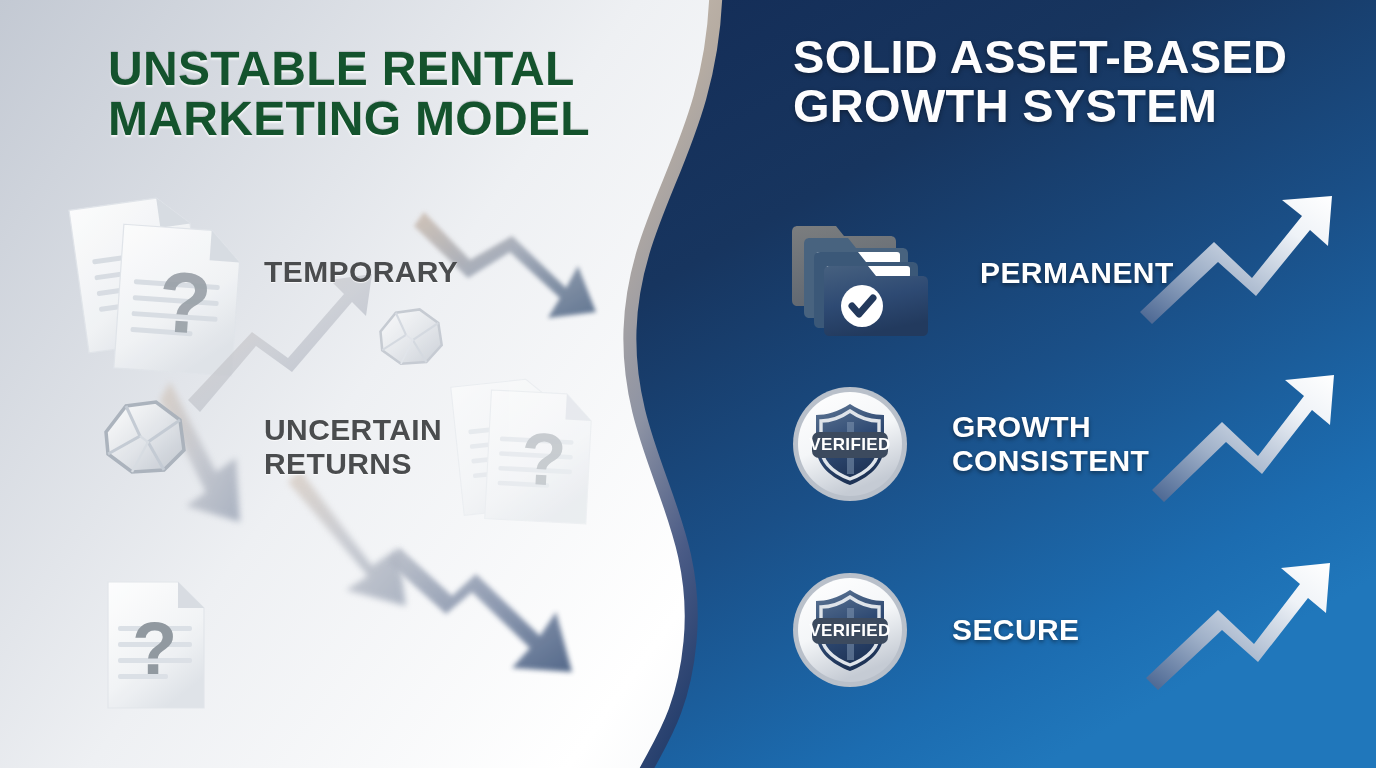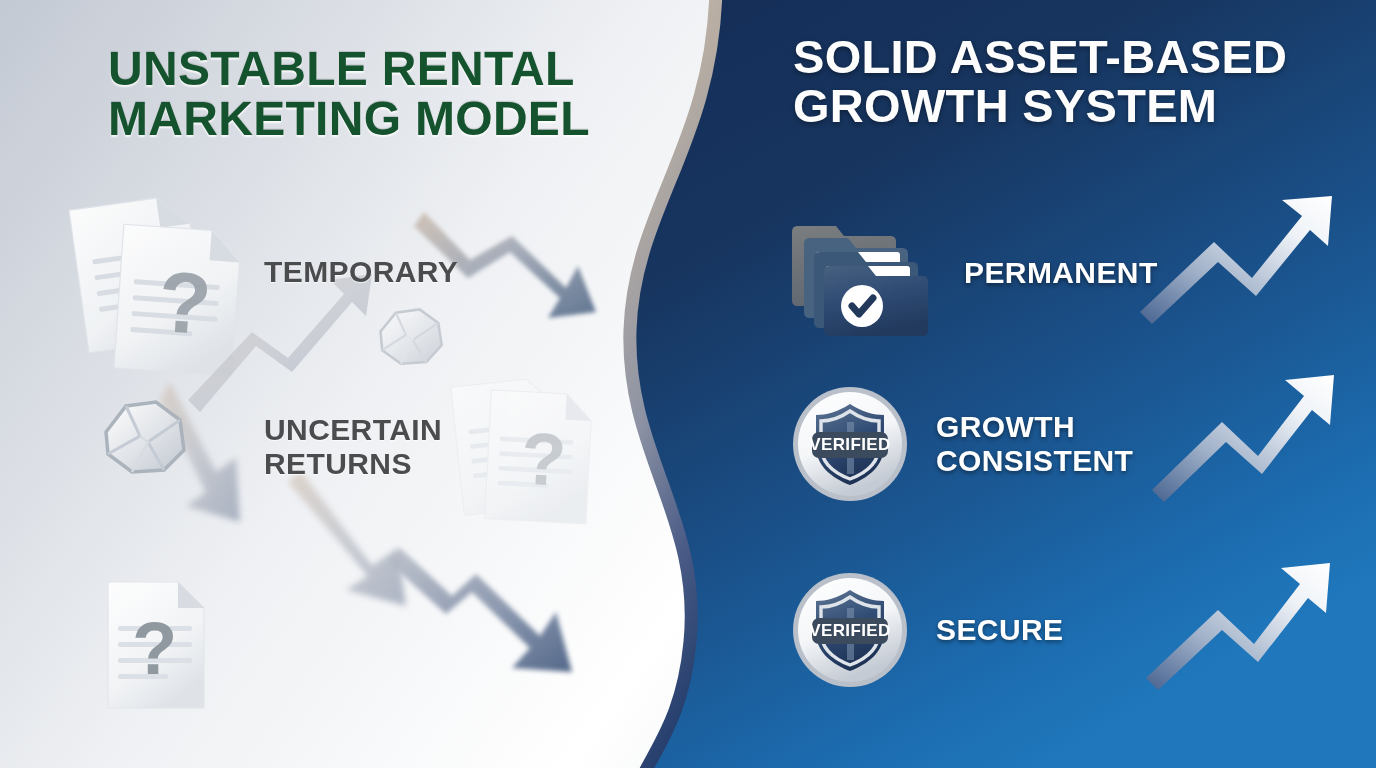--- a/index.html
+++ b/index.html
@@ -42,21 +42,21 @@
   }
   .title-right{
     left:793px; top:32px; width:520px;
     font-size:47px; color:#fdfdfe;
     text-shadow:0 2px 5px rgba(0,0,0,.38);
   }
 
   
   .row{ position:absolute; display:flex; align-items:center; }
   .row-left{ left:70px; width:560px; }
-  .row-right{ left:790px; width:580px; }
+  .row-right{ left:790px; width:580px;gap:16px; }
 
   .label{
     font-weight:bold; text-transform:uppercase; line-height:1.12;
   }
   .label-left{
     font-size:30px; color:#4a4c4e; margin-left:24px; letter-spacing:.4px;
     text-shadow:0 1px 1px rgba(255,255,255,.8);
   }
   .label-right{
     font-size:30px; color:#ffffff; margin-left:26px; letter-spacing:.4px;

